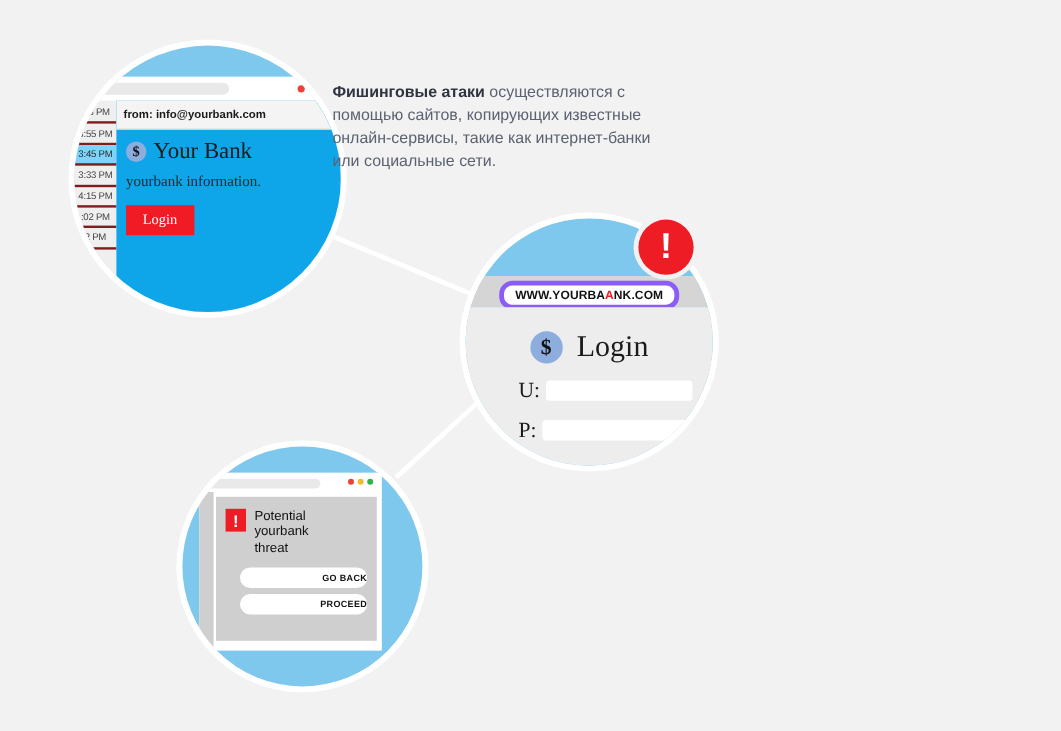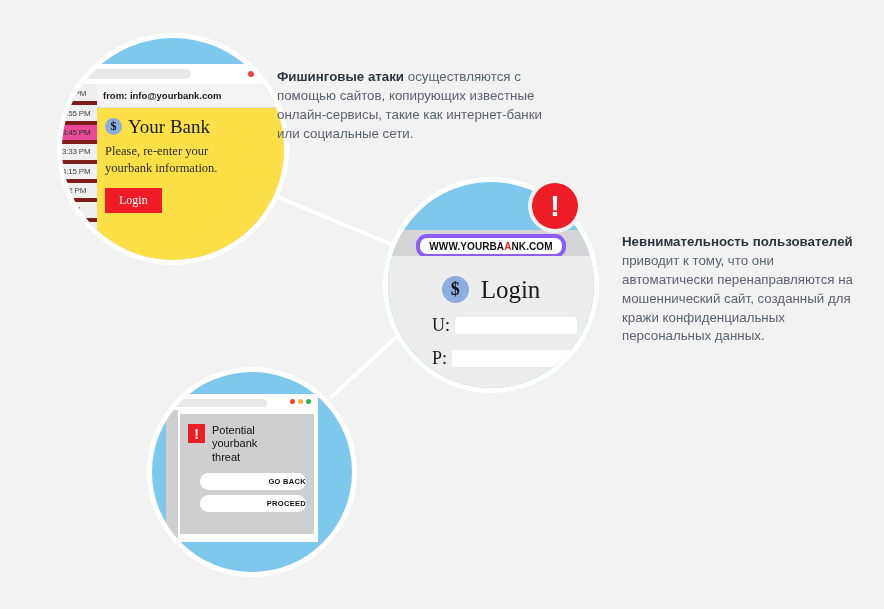--- a/index.html
+++ b/index.html
@@ -84,33 +84,34 @@
   }
   .maillist {
     width: 35px;
     flex: 0 0 35px;
     background: #efefef;
     padding-top: 2px;
   }
   .mailtime {
     font-size: 8px;
     color: #444;
+    text-align: center;
     padding: 3.2px 0 3.2px 0;
-    border-bottom: 4px solid #7f1d1d;
+    border-bottom: 2px solid #7f1d1d;
     letter-spacing: -0.2px;
     white-space: nowrap;
     overflow: hidden;
   }
   .mailtime.sel {
-    background: #ec4899;
+    background: #7dd3fc;
     color: #2b2b2b;
   }
   .mailmain {
     flex: 1;
-    background: #fde047;
+    background: #0ea5e9;
     position: relative;
   }
   .mailfrom {
     background: #f4f4f4;
     border-bottom: 1px solid #dcdcdc;
     font-size: 9.5px;
     font-weight: bold;
     color: #1a1a1a;
     padding: 6px 0 6px 6px;
     white-space: nowrap;
@@ -390,21 +391,20 @@
           <div class="mailtime">2 PM</div>
         </div>
 
         <div class="mailmain">
           <div class="mailfrom">from: info@yourbank.com</div>
           <div class="brandrow">
             <span class="coin">$</span>
             <span class="brandname">Your Bank</span>
           </div>
           <div class="mailtext">
-            <div>Please, re-enter your</div>
             <div>yourbank information.</div>
           </div>
           <div class="loginbtn">Login</div>
         </div>
       </div>
 
     </div>
   </div>
 
   <div class="node" id="node-fake">
@@ -458,16 +458,15 @@
           <div class="warnbtn first">GO BACK</div>
           <div class="warnbtn">PROCEED</div>
         </div>
       </div>
 
     </div>
   </div>
 
   <div class="textblock" id="text-1"><b>Фишинговые атаки</b><span> осуществляются с помощью сайтов, копирующих известные онлайн-сервисы, такие как интернет-банки или социальные сети.</span></div>
 
-  <div class="textblock" id="text-2"><b>Невнимательность пользователей</b><span> приводит к тому, что они автоматически перенаправляются на мошеннический сайт, созданный для кражи конфиденциальных персональных данных.</span></div>
 
 
 </div>
 
 </body></html>

